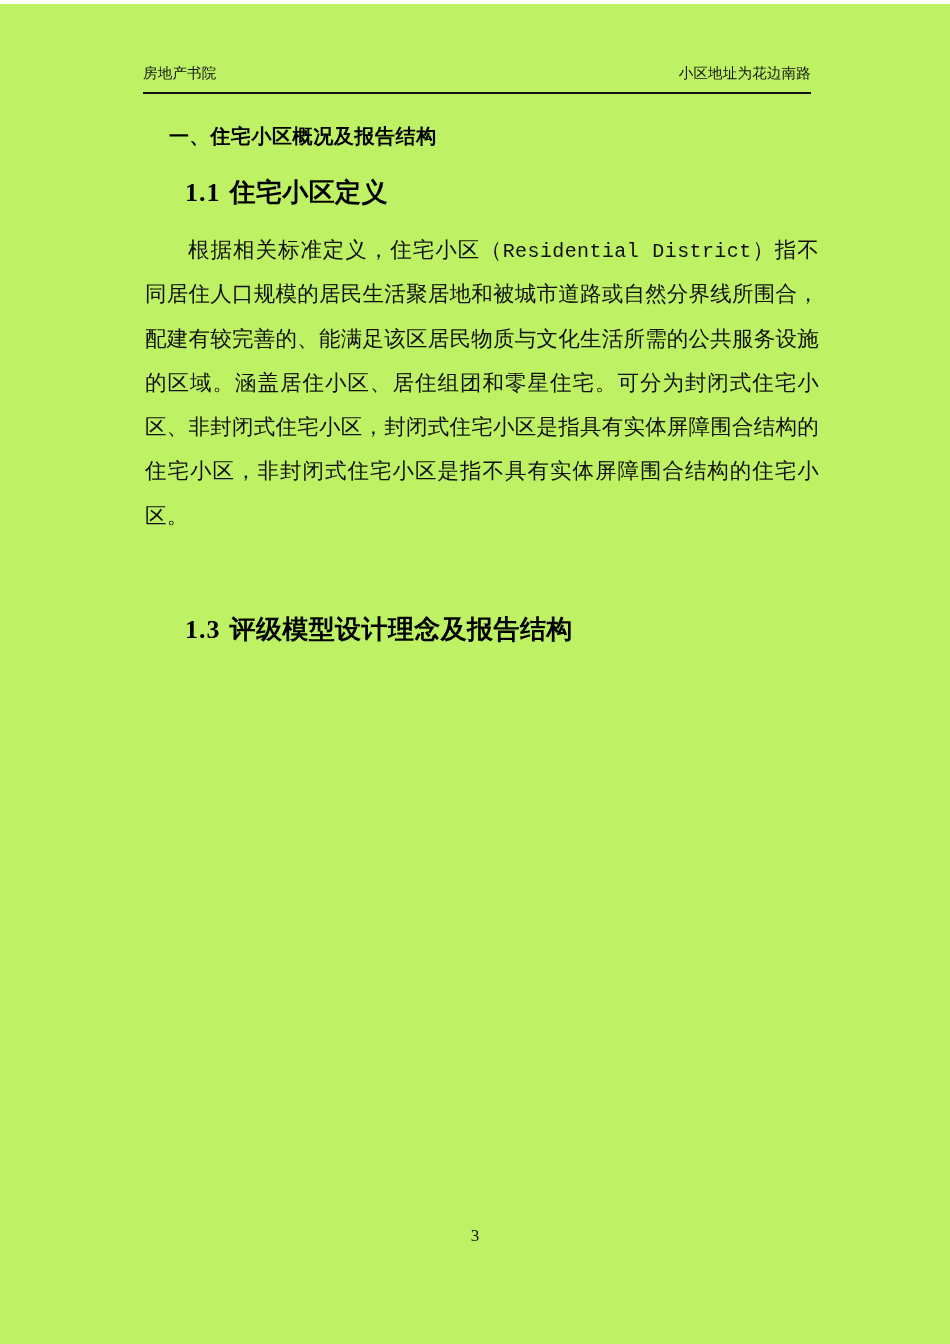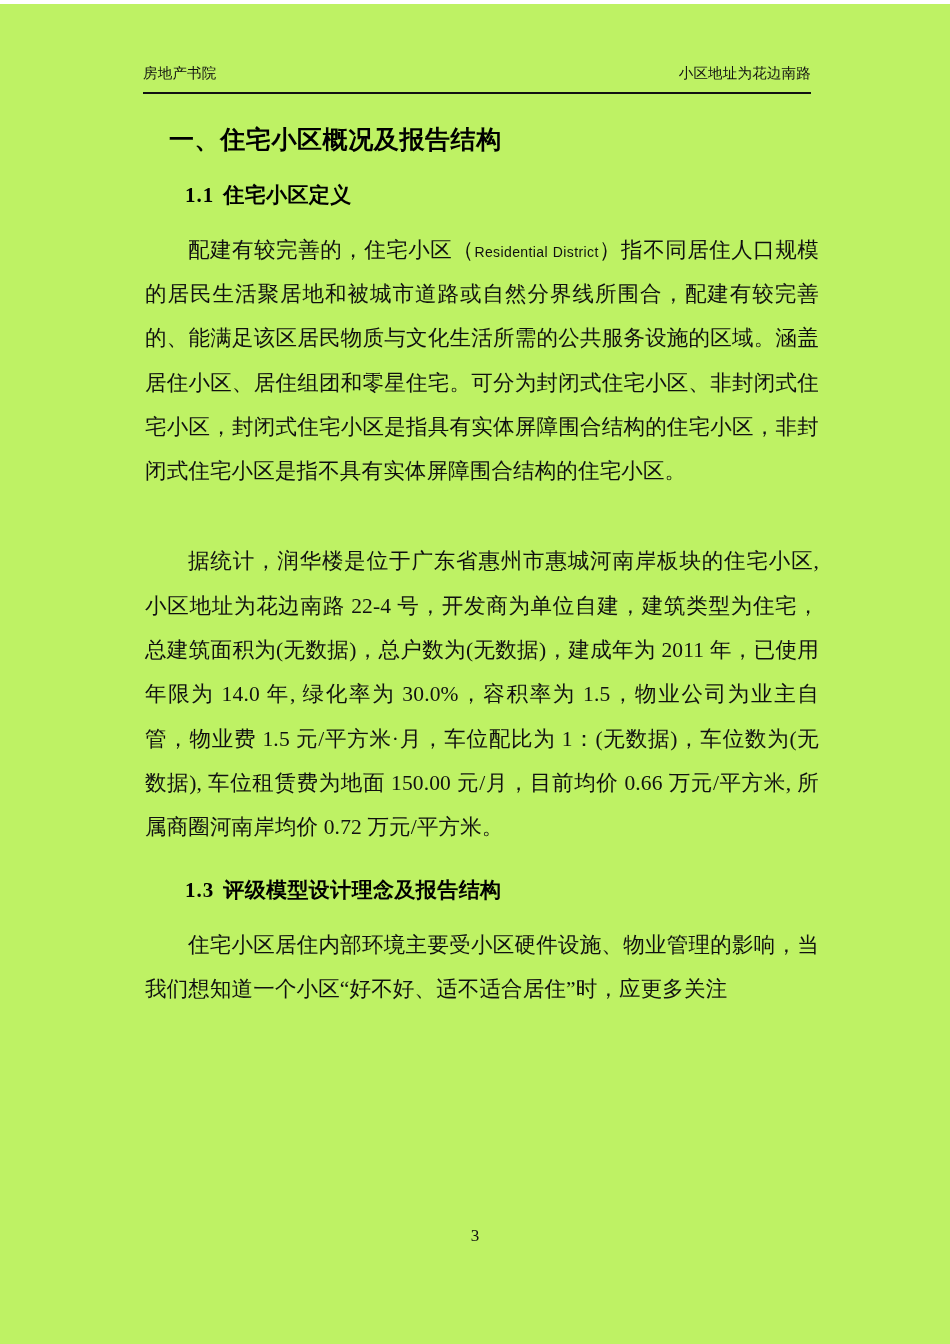--- a/index.html
+++ b/index.html
@@ -50,32 +50,32 @@
     left: 145px;
     top: 118px;
     width: 674px;
   }
 
   h1.doc-h1 {
     margin: 0;
     padding: 0 0 0 24px;
     font-family: "DejaVu Sans", "Liberation Sans", sans-serif;
     font-weight: bold;
-    font-size: 25px;
+    font-size: 20px;
     line-height: 1.45;
     letter-spacing: 0.6px;
     color: #000000;
   }
 
   h2.doc-h2 {
     margin: 0;
     padding: 0 0 0 40px;
     font-family: "DejaVu Sans", "Liberation Sans", sans-serif;
     font-weight: bold;
-    font-size: 21px;
+    font-size: 26px;
     line-height: 1.5;
     letter-spacing: 0.4px;
     color: #000000;
   }
   h2.doc-h2 .num {
     font-family: "Liberation Serif", "DejaVu Serif", serif;
     font-weight: bold;
     letter-spacing: 1px;
     padding-right: 9px;
   }
@@ -85,22 +85,22 @@
     font-size: 21.5px;
     line-height: 2.06;
     text-align: justify;
     text-justify: inter-ideograph;
     text-indent: 2em;
     letter-spacing: 0.15px;
     color: #101010;
   }
 
   .mono {
-    font-family: Liberation Sans, sans-serif;
-    font-size: 14px;
+    font-family: Liberation Mono, monospace;
+    font-size: 20px;
     letter-spacing: 0.4px;
   }
 
   
   .sp-h1-after  { height: 22px; }
   .sp-h2-after  { height: 16px; }
   .sp-p-after   { height: 30px; }
   .sp-p-after-s { height: 26px; }
 
   
@@ -129,32 +129,30 @@
   <div class="content">
 
     <h1 class="doc-h1">一、住宅小区概况及报告结构</h1>
     <div class="sp-h1-after"></div>
 
     <h2 class="doc-h2">
       <span class="num">1.1</span><span>住宅小区定义</span>
     </h2>
     <div class="sp-h2-after"></div>
 
-    <p class="doc-p"><span>配建有较完善的，住宅小区（</span><span class="mono">Residential District</span><span>）指不同居住人口规模的居民生活聚居地和被城市道路或自然分界线所围合，配建有较完善的、能满足该区居民物质与文化生活所需的公共服务设施的区域。涵盖居住小区、居住组团和零星住宅。可分为封闭式住宅小区、非封闭式住宅小区，封闭式住宅小区是指具有实体屏障围合结构的住宅小区，非封闭式住宅小区是指不具有实体屏障围合结构的住宅小区。</span></p>
+    <p class="doc-p"><span>根据相关标准定义，住宅小区（</span><span class="mono">Residential District</span><span>）指不同居住人口规模的居民生活聚居地和被城市道路或自然分界线所围合，配建有较完善的、能满足该区居民物质与文化生活所需的公共服务设施的区域。涵盖居住小区、居住组团和零星住宅。可分为封闭式住宅小区、非封闭式住宅小区，封闭式住宅小区是指具有实体屏障围合结构的住宅小区，非封闭式住宅小区是指不具有实体屏障围合结构的住宅小区。</span></p>
     <div class="sp-p-after"></div>
 
     <div class="sp-h2-after"></div>
 
-    <p class="doc-p">据统计，润华楼是位于广东省惠州市惠城河南岸板块的住宅小区, 小区地址为花边南路 22-4 号，开发商为单位自建，建筑类型为住宅，总建筑面积为(无数据)，总户数为(无数据)，建成年为 2011 年，已使用年限为 14.0 年, 绿化率为 30.0%，容积率为 1.5，物业公司为业主自管，物业费 1.5 元/平方米·月，车位配比为 1：(无数据)，车位数为(无数据), 车位租赁费为地面 150.00 元/月，目前均价 0.66 万元/平方米, 所属商圈河南岸均价 0.72 万元/平方米。</p>
     <div class="sp-p-after-s"></div>
 
     <h2 class="doc-h2">
       <span class="num">1.3</span><span>评级模型设计理念及报告结构</span>
     </h2>
     <div class="sp-h2-after"></div>
 
-    <p class="doc-p">住宅小区居住内部环境主要受小区硬件设施、物业管理的影响，当我们想知道一个小区“好不好、适不适合居住”时，应更多关注</p>
 
   </div>
 
   <div class="page-number">3</div>
 
 </div>
 
 </body></html>

